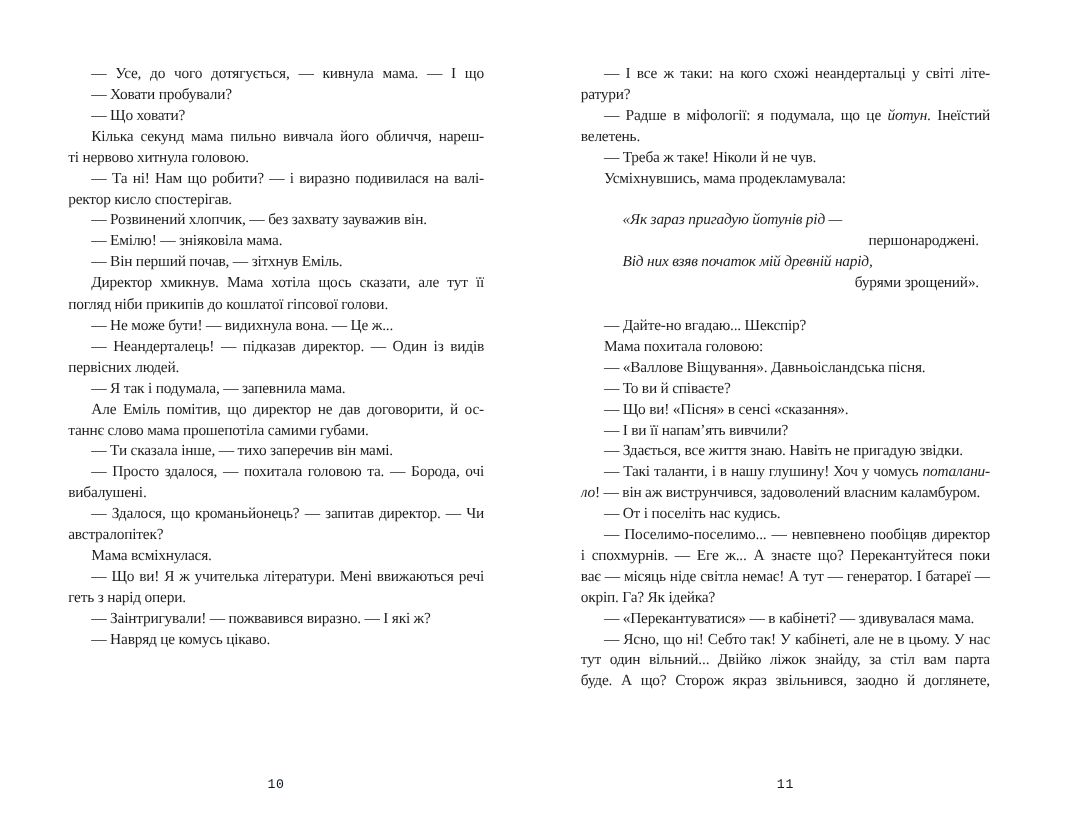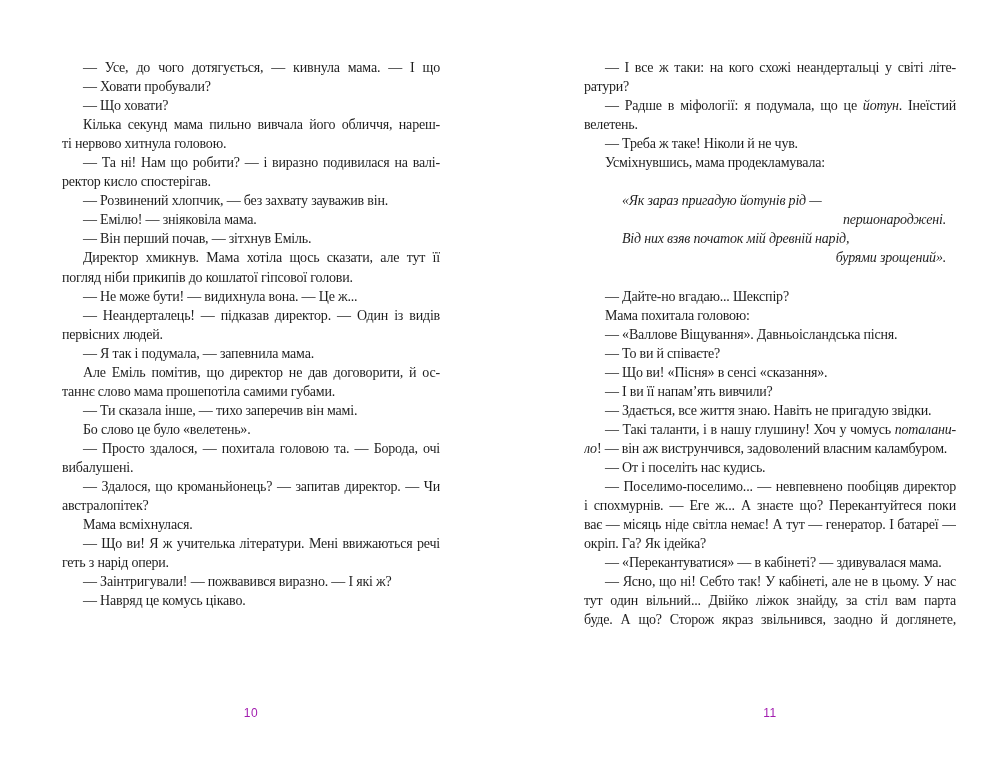--- a/index.html
+++ b/index.html
@@ -15,55 +15,54 @@
     font-family: "Liberation Serif", "DejaVu Serif", serif;
     color: #1e1e1e;
     overflow: hidden;
   }
   .page {
     position: absolute;
     top: 58px;
     height: 680px;
   }
   .page-left  { left: 62px;  width: 378px; }
-  .page-right { left: 584px; width: 372px; }
+  .page-right { left: 528px; width: 372px; }
 
   .line {
     height: 19.05px;
     line-height: 19.05px;
     font-size: 14px;
     letter-spacing: -0.2px;
     text-align: justify;
     text-align-last: left;
     overflow: hidden;
   }
   .line.ind   { text-indent: 21px; }
   .line.jfull { text-align-last: justify; }
   .line.verse {
     font-style: italic;
     padding-left: 38px;
   }
   .line.vright {
-    font-style: italic;
     text-align: right;
     text-align-last: right;
     padding-right: 10px;
   }
   .it { font-style: italic; }
 
   .pagenum {
     position: absolute;
     top: 648px;
     left: 0;
     width: 100%;
     text-align: center;
-    font-family: Liberation Sans, sans-serif;
+    font-family: Liberation Mono, monospace;
     font-size: 12px;
     letter-spacing: 0.6px;
-    color: #a21caf;
+    color: #0f172a;
   }
 </style>
 </head>
 <body>
 
 <div class="spread">
 
   <div class="page page-left">
     <div>
         <div class="line ind"><span>— Усе, до чого дотягується, — кивнула мама. — І що робити?</span></div>
@@ -78,21 +77,20 @@
         <div class="line ind"><span>— Він перший почав, — зітхнув Еміль.</span></div>
         <div class="line ind jfull"><span>Директор хмикнув. Мама хотіла щось сказати, але тут її</span></div>
         <div class="line"><span>погляд ніби прикипів до кошлатої гіпсової голови.</span></div>
         <div class="line ind"><span>— Не може бути! — видихнула вона. — Це ж...</span></div>
         <div class="line ind jfull"><span>— Неандерталець! — підказав директор. — Один із видів</span></div>
         <div class="line"><span>первісних людей.</span></div>
         <div class="line ind"><span>— Я так і подумала, — запевнила мама.</span></div>
         <div class="line ind jfull"><span>Але Еміль помітив, що директор не дав договорити, й ос-</span></div>
         <div class="line"><span>таннє слово мама прошепотіла самими губами.</span></div>
         <div class="line ind"><span>— Ти сказала інше, — тихо заперечив він мамі.</span></div>
-        <div class="line ind"><span>Бо слово це було «велетень».</span></div>
         <div class="line ind jfull"><span>— Просто здалося, — похитала головою та. — Борода, очі</span></div>
         <div class="line"><span>вибалушені.</span></div>
         <div class="line ind jfull"><span>— Здалося, що кроманьйонець? — запитав директор. — Чи</span></div>
         <div class="line"><span>австралопітек?</span></div>
         <div class="line ind"><span>Мама всміхнулася.</span></div>
         <div class="line ind jfull"><span>— Що ви! Я ж учителька літератури. Мені ввижаються речі</span></div>
         <div class="line"><span>геть з нарід опери.</span></div>
         <div class="line ind"><span>— Заінтригували! — пожвавився виразно. — І які ж?</span></div>
         <div class="line ind"><span>— Навряд це комусь цікаво.</span></div>
       </div>

